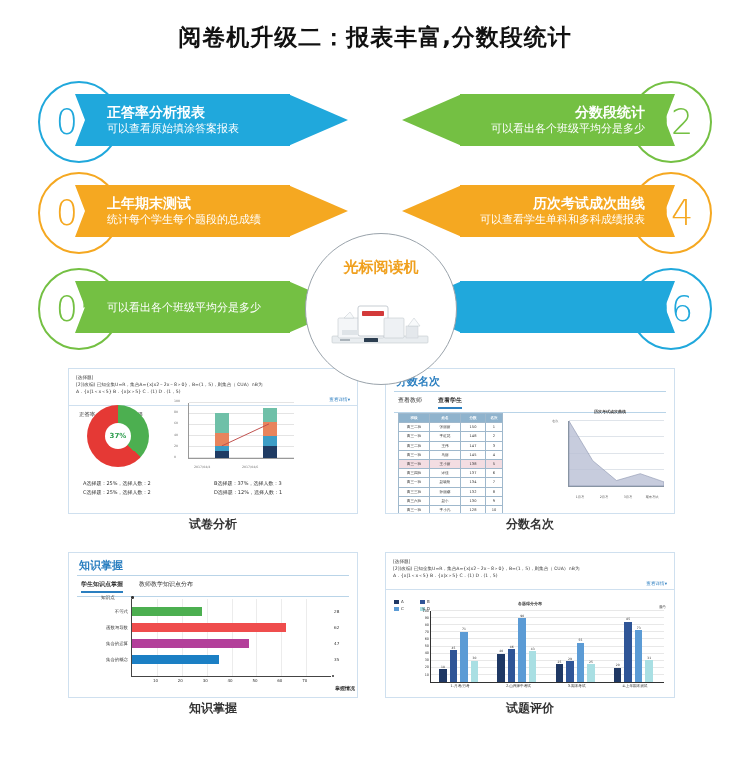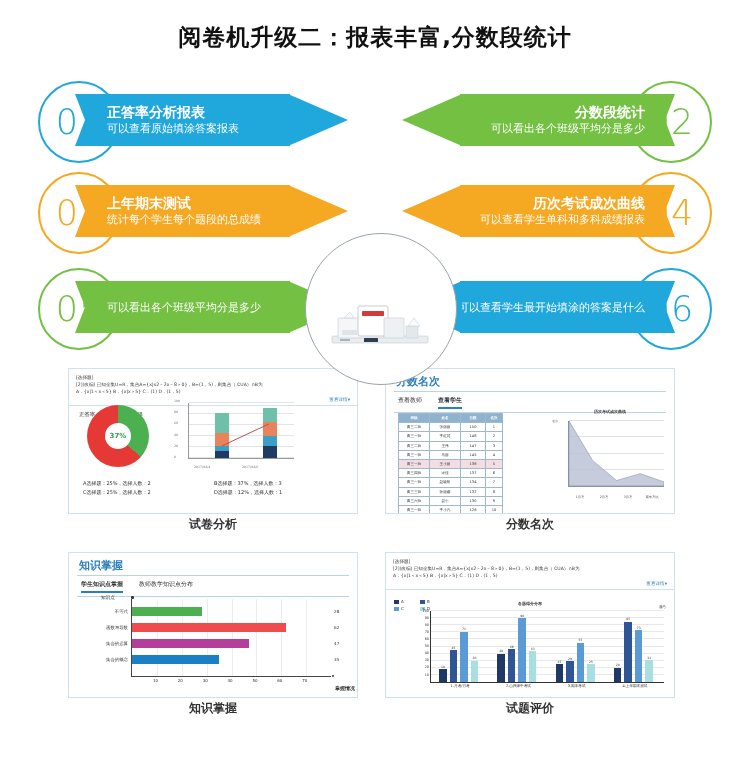--- a/index.html
+++ b/index.html
@@ -244,27 +244,27 @@
           <div class="b-sub">可以看出各个班级平均分是多少</div>
         </div>
       </div>
       <div class="wedge left" id="w4" style="background: rgb(116, 192, 67);"></div>
 
       <div class="numc right" id="n5" style="border-color: rgb(32, 168, 220); color: rgb(32, 168, 220);">
         <span>06</span>
       </div>
       <div class="banner right" id="b5" style="background: rgb(32, 168, 220);">
         <div>
-          <div class="b-sub">可以查看学生最开始填涂的答案是什么</div>
         </div>
       </div>
       <div class="wedge right" id="w5" style="background: rgb(32, 168, 220);"></div>
     </div>
 
     <div class="center">
+      <div class="center-label">光标阅读机</div>
       <svg class="device" viewBox="0 0 114 56">
         <rect x="8" y="40" width="96" height="7" rx="1" fill="#e9edf0" stroke="#c2c9cf" stroke-width="0.6"></rect>
         <rect x="14" y="22" width="46" height="20" rx="1.5" fill="#f4f6f8" stroke="#c2c9cf" stroke-width="0.6"></rect>
         <rect x="34" y="10" width="30" height="30" rx="2" fill="#ffffff" stroke="#b9c0c7" stroke-width="0.8"></rect>
         <rect x="38" y="15" width="22" height="5" rx="0.8" fill="#d33a3a"></rect>
         <rect x="60" y="22" width="20" height="20" rx="1.2" fill="#eef1f4" stroke="#c2c9cf" stroke-width="0.6"></rect>
         <rect x="18" y="34" width="16" height="5" fill="#dfe4e8"></rect>
         <rect x="82" y="30" width="12" height="12" fill="#e4e8ec" stroke="#c9cfd4" stroke-width="0.5"></rect>
         <polygon points="20,22 26,16 30,22" fill="#f8fafb" stroke="#c2c9cf" stroke-width="0.5"></polygon>
         <polygon points="84,30 90,22 96,30" fill="#f8fafb" stroke="#c2c9cf" stroke-width="0.5"></polygon>

